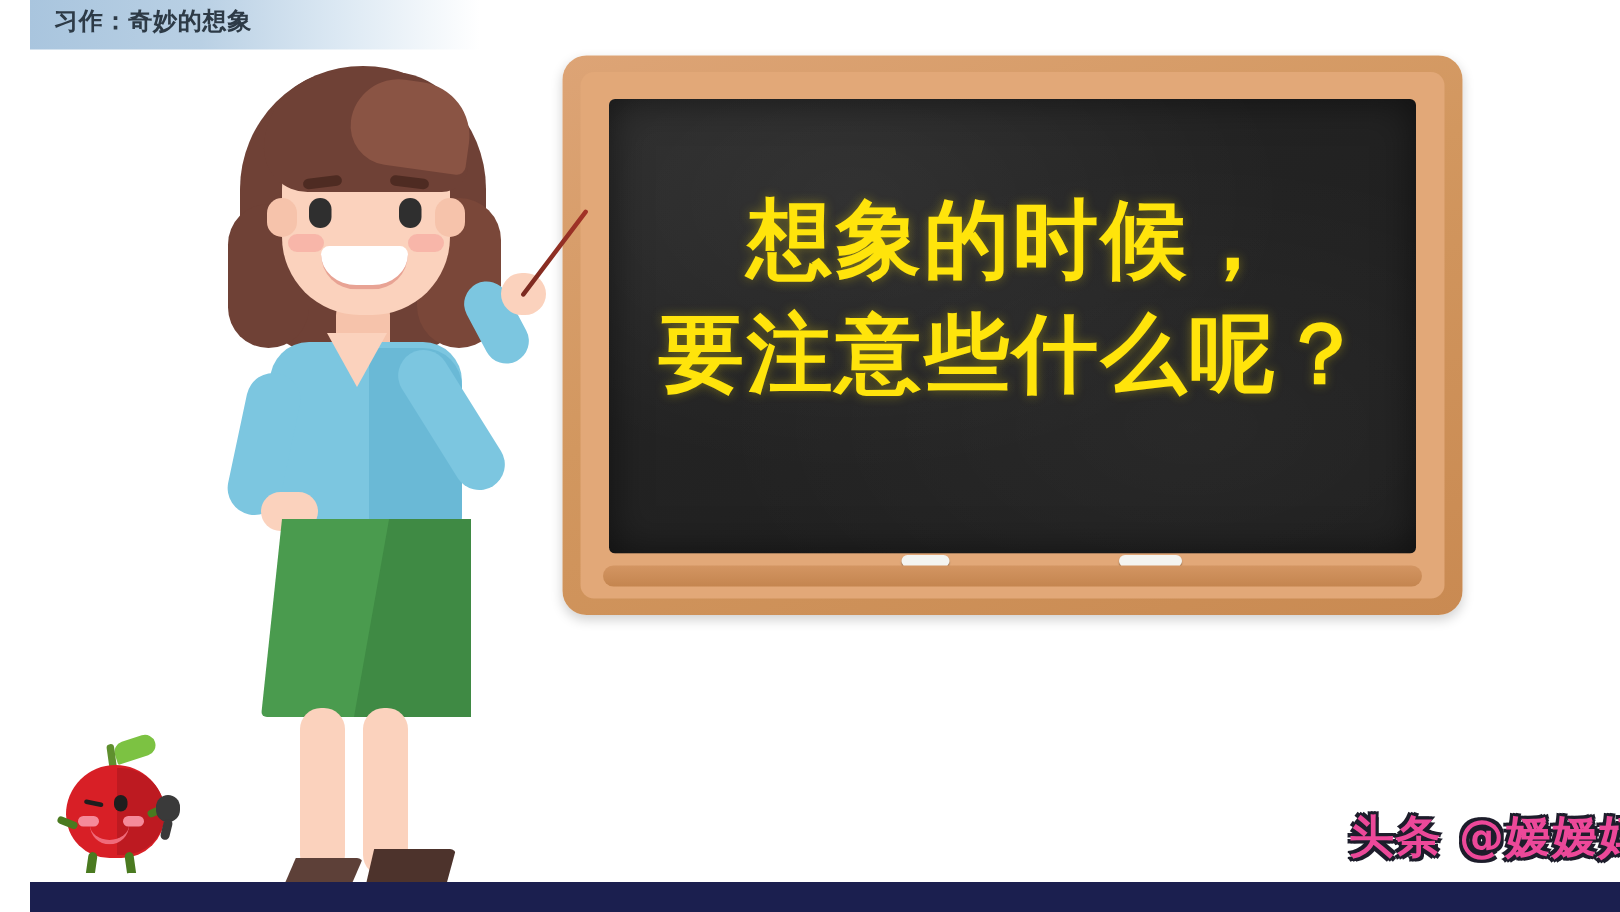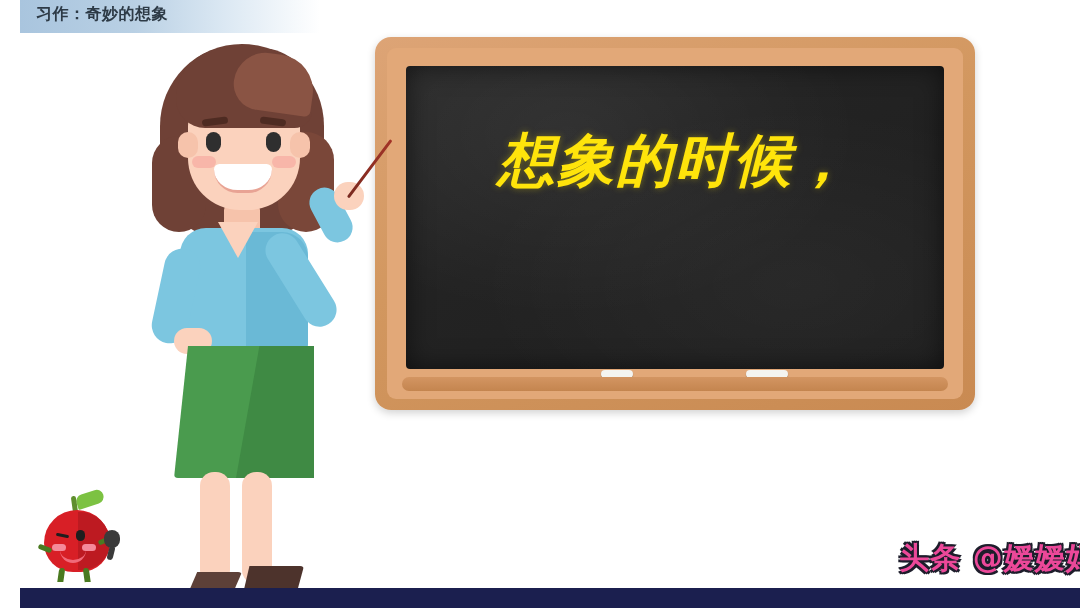--- a/index.html
+++ b/index.html
@@ -64,21 +64,20 @@
     left: 19px;
     top: 18px;
     right: 19px;
     bottom: 30px;
     border-radius: 4px;
     background:
       radial-gradient(ellipse at 30% 22%, rgba(255,255,255,0.055) 0%, rgba(255,255,255,0) 55%),
       radial-gradient(ellipse at 72% 72%, rgba(255,255,255,0.04) 0%, rgba(255,255,255,0) 58%),
       linear-gradient(150deg, #2b2b2b 0%, #232323 40%, #1e1e1e 100%);
     box-shadow: inset 0 0 26px rgba(0,0,0,0.55);
-    font-style: italic;
   }
   #board-text {
     position: absolute;
     left: 0;
     right: 0;
     top: 56px;
     text-align: center;
     color: #ffe40b;
     font-weight: 700;
     font-size: 57px;
@@ -276,20 +275,21 @@
 
   <div id="title-band">
     <div id="title-band-text">习作：奇妙的想象</div>
   </div>
 
   <div id="board-frame">
     <div id="board-frame-inner">
       <div id="board-surface">
         <div id="board-text">
           <span class="board-line">想象的时候，</span>
+          <span class="board-line">要注意些什么呢？</span>
         </div>
       </div>
       <div class="chalk" id="chalk-1"></div>
       <div class="chalk" id="chalk-2"></div>
       <div id="chalk-tray"></div>
     </div>
   </div>
 
   <div id="teacher">
     <div class="tp" id="hair-back"></div>

